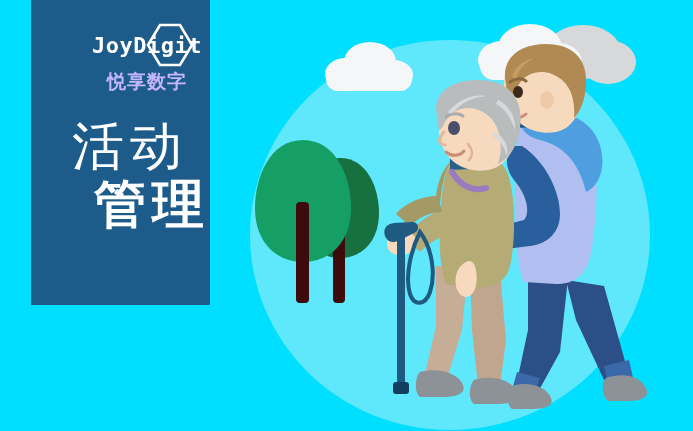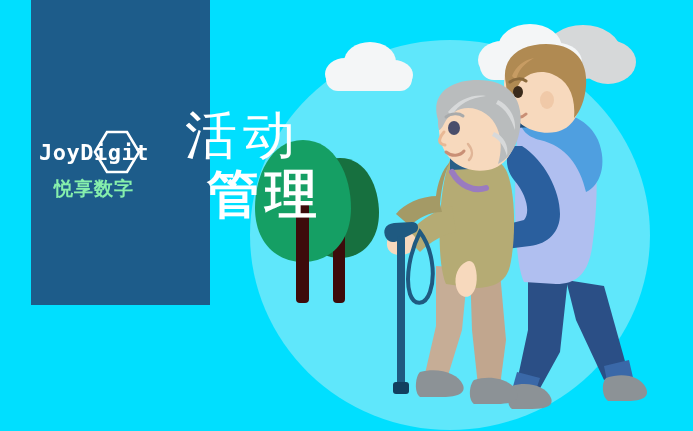--- a/index.html
+++ b/index.html
@@ -15,40 +15,40 @@
   }
   
   #scene{position:absolute;inset:0;}
   #scene svg{display:block;width:693px;height:431px;}
 
   
   #panel{
     position:absolute;left:31px;top:0;width:179px;height:305px;
     background:#1d5c8a;
     box-sizing:border-box;
-    display:flex;flex-direction:row;align-items:center;
+    display:flex;flex-direction:column;align-items:flex-end;
   }
   #logo-block{margin-top:22px;display:flex;flex-direction:column;align-items:center;}
   #logo-mark{position:relative;width:126px;height:46px;}
   #logo-mark svg{display:block;}
   #logo-sub{
     margin-top:4px;
-    color:#86efac;
+    color:#c4b5fd;
     font-family:"DejaVu Sans", sans-serif;
     font-size:19px;font-weight:bold;letter-spacing:1px;
     line-height:1;
     white-space:nowrap;
   }
   #title-block{
     margin-top:26px;
     display:flex;flex-direction:column;align-items:center;
     color:#ffffff;
   }
   .title-line{
-    font-family:Liberation Serif, serif;
+    font-family:Liberation Sans, sans-serif;
     font-size:52px;
     line-height:1.12;
     letter-spacing:6px;
     text-indent:6px;
     white-space:nowrap;
   }
   .title-line.thin{font-weight:normal;}
   .title-line.bold{font-weight:bold;margin-left:44px;}
 </style>
 </head>

